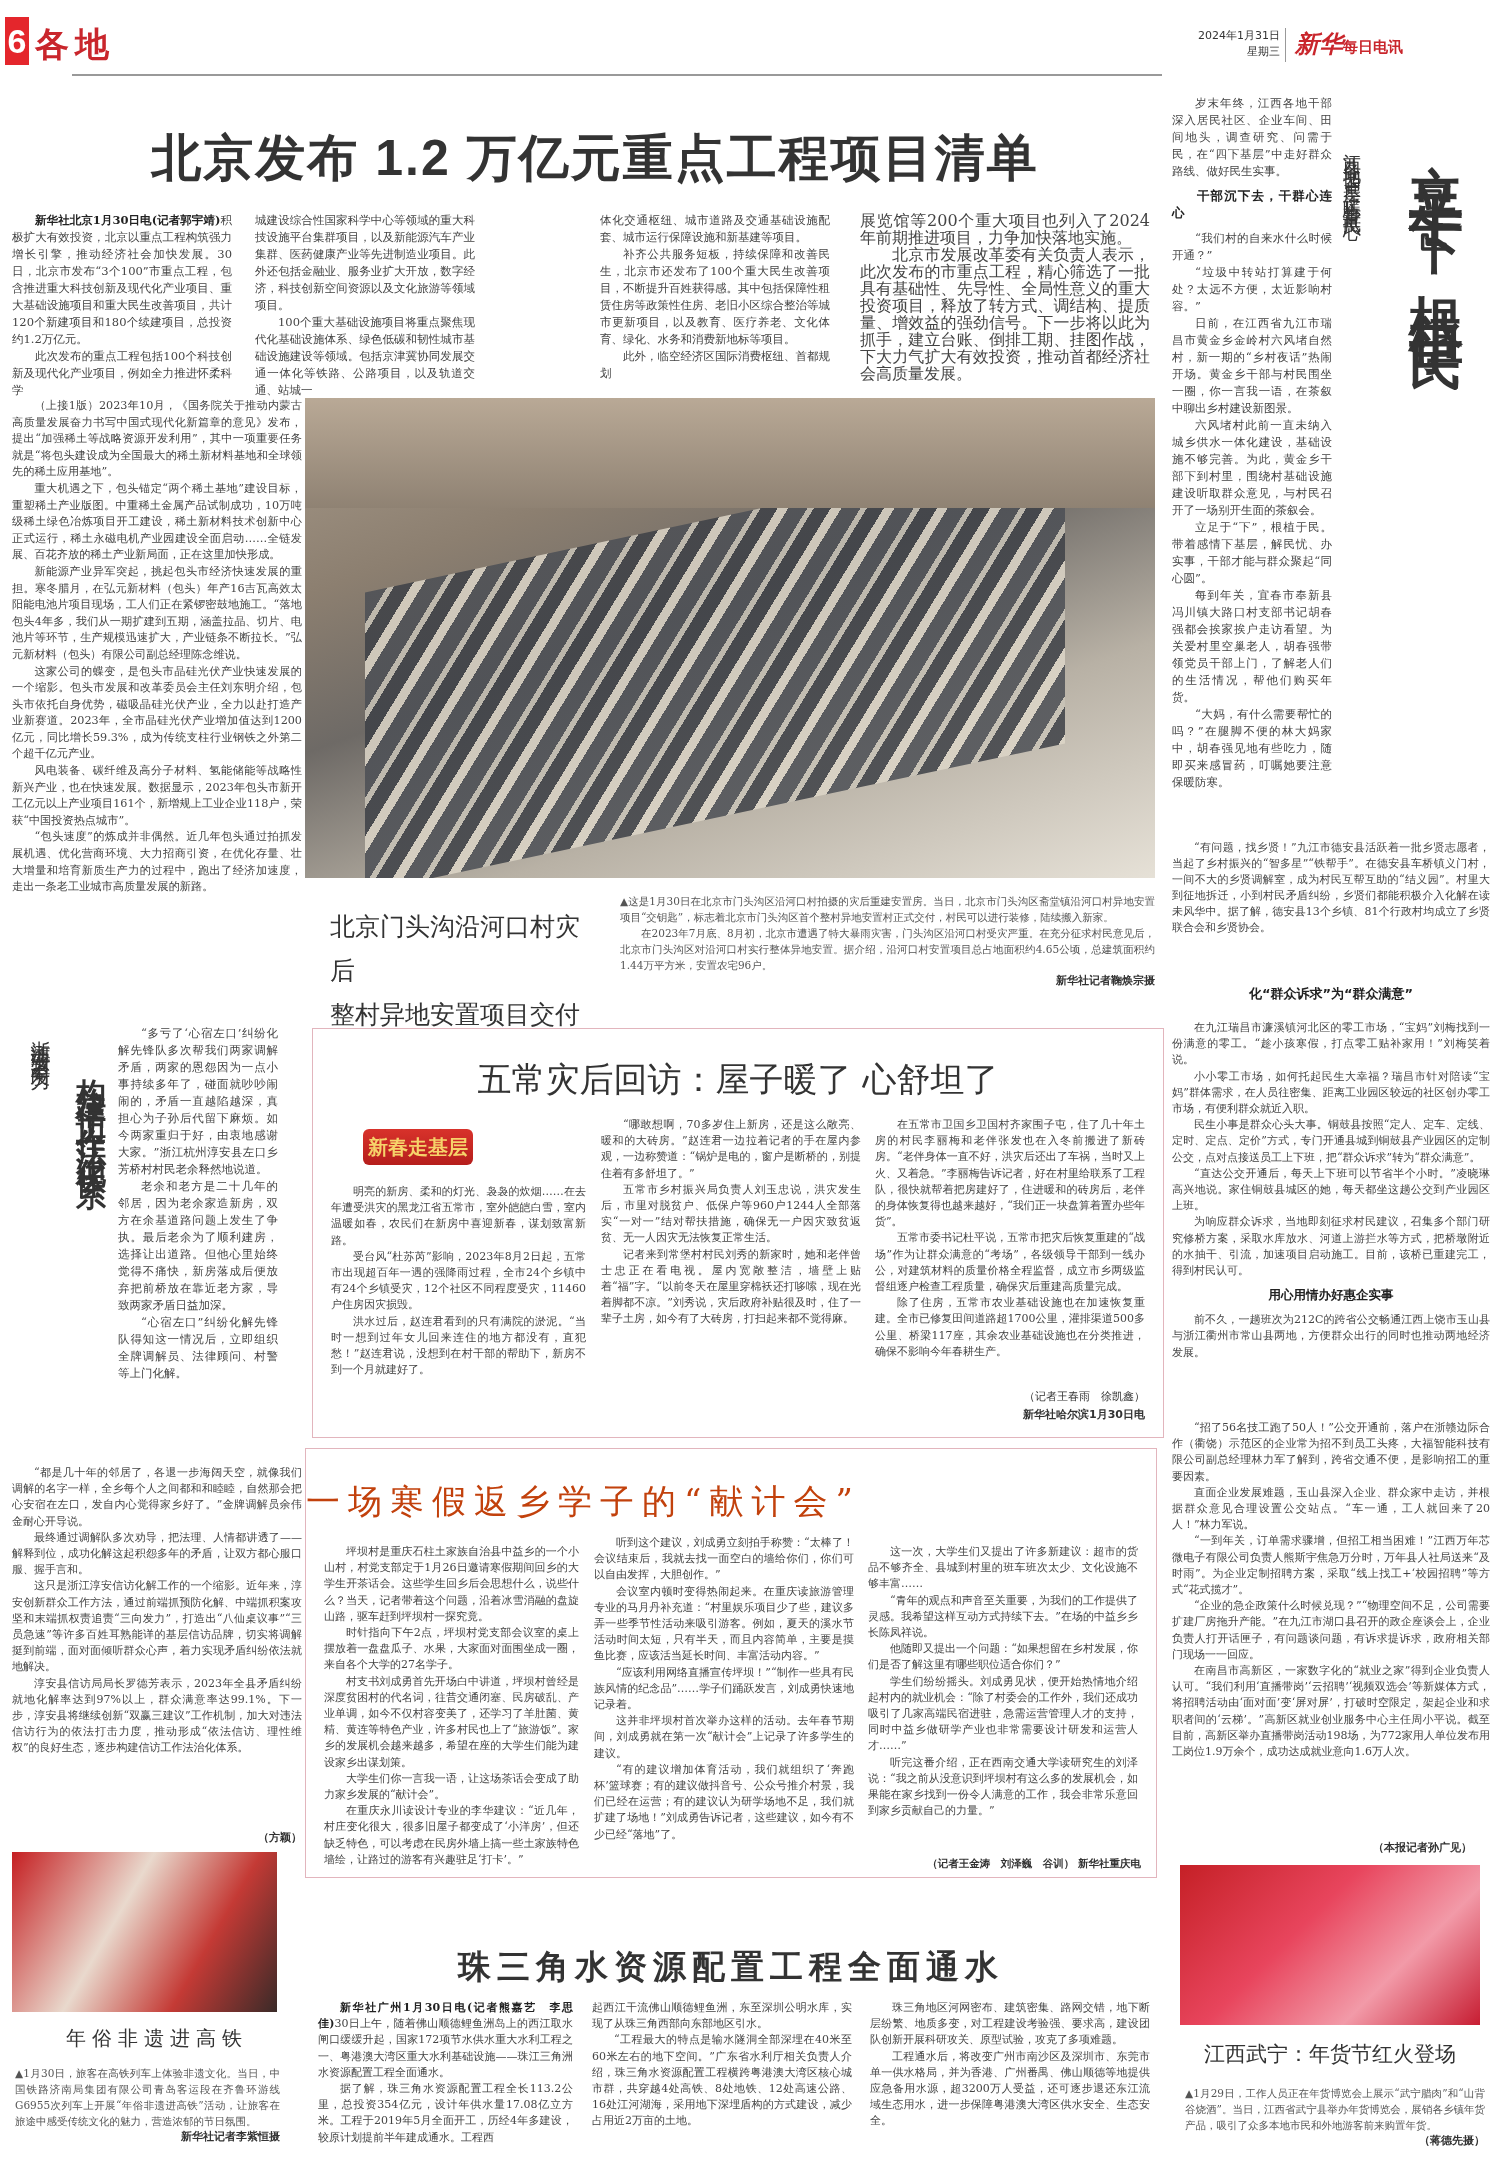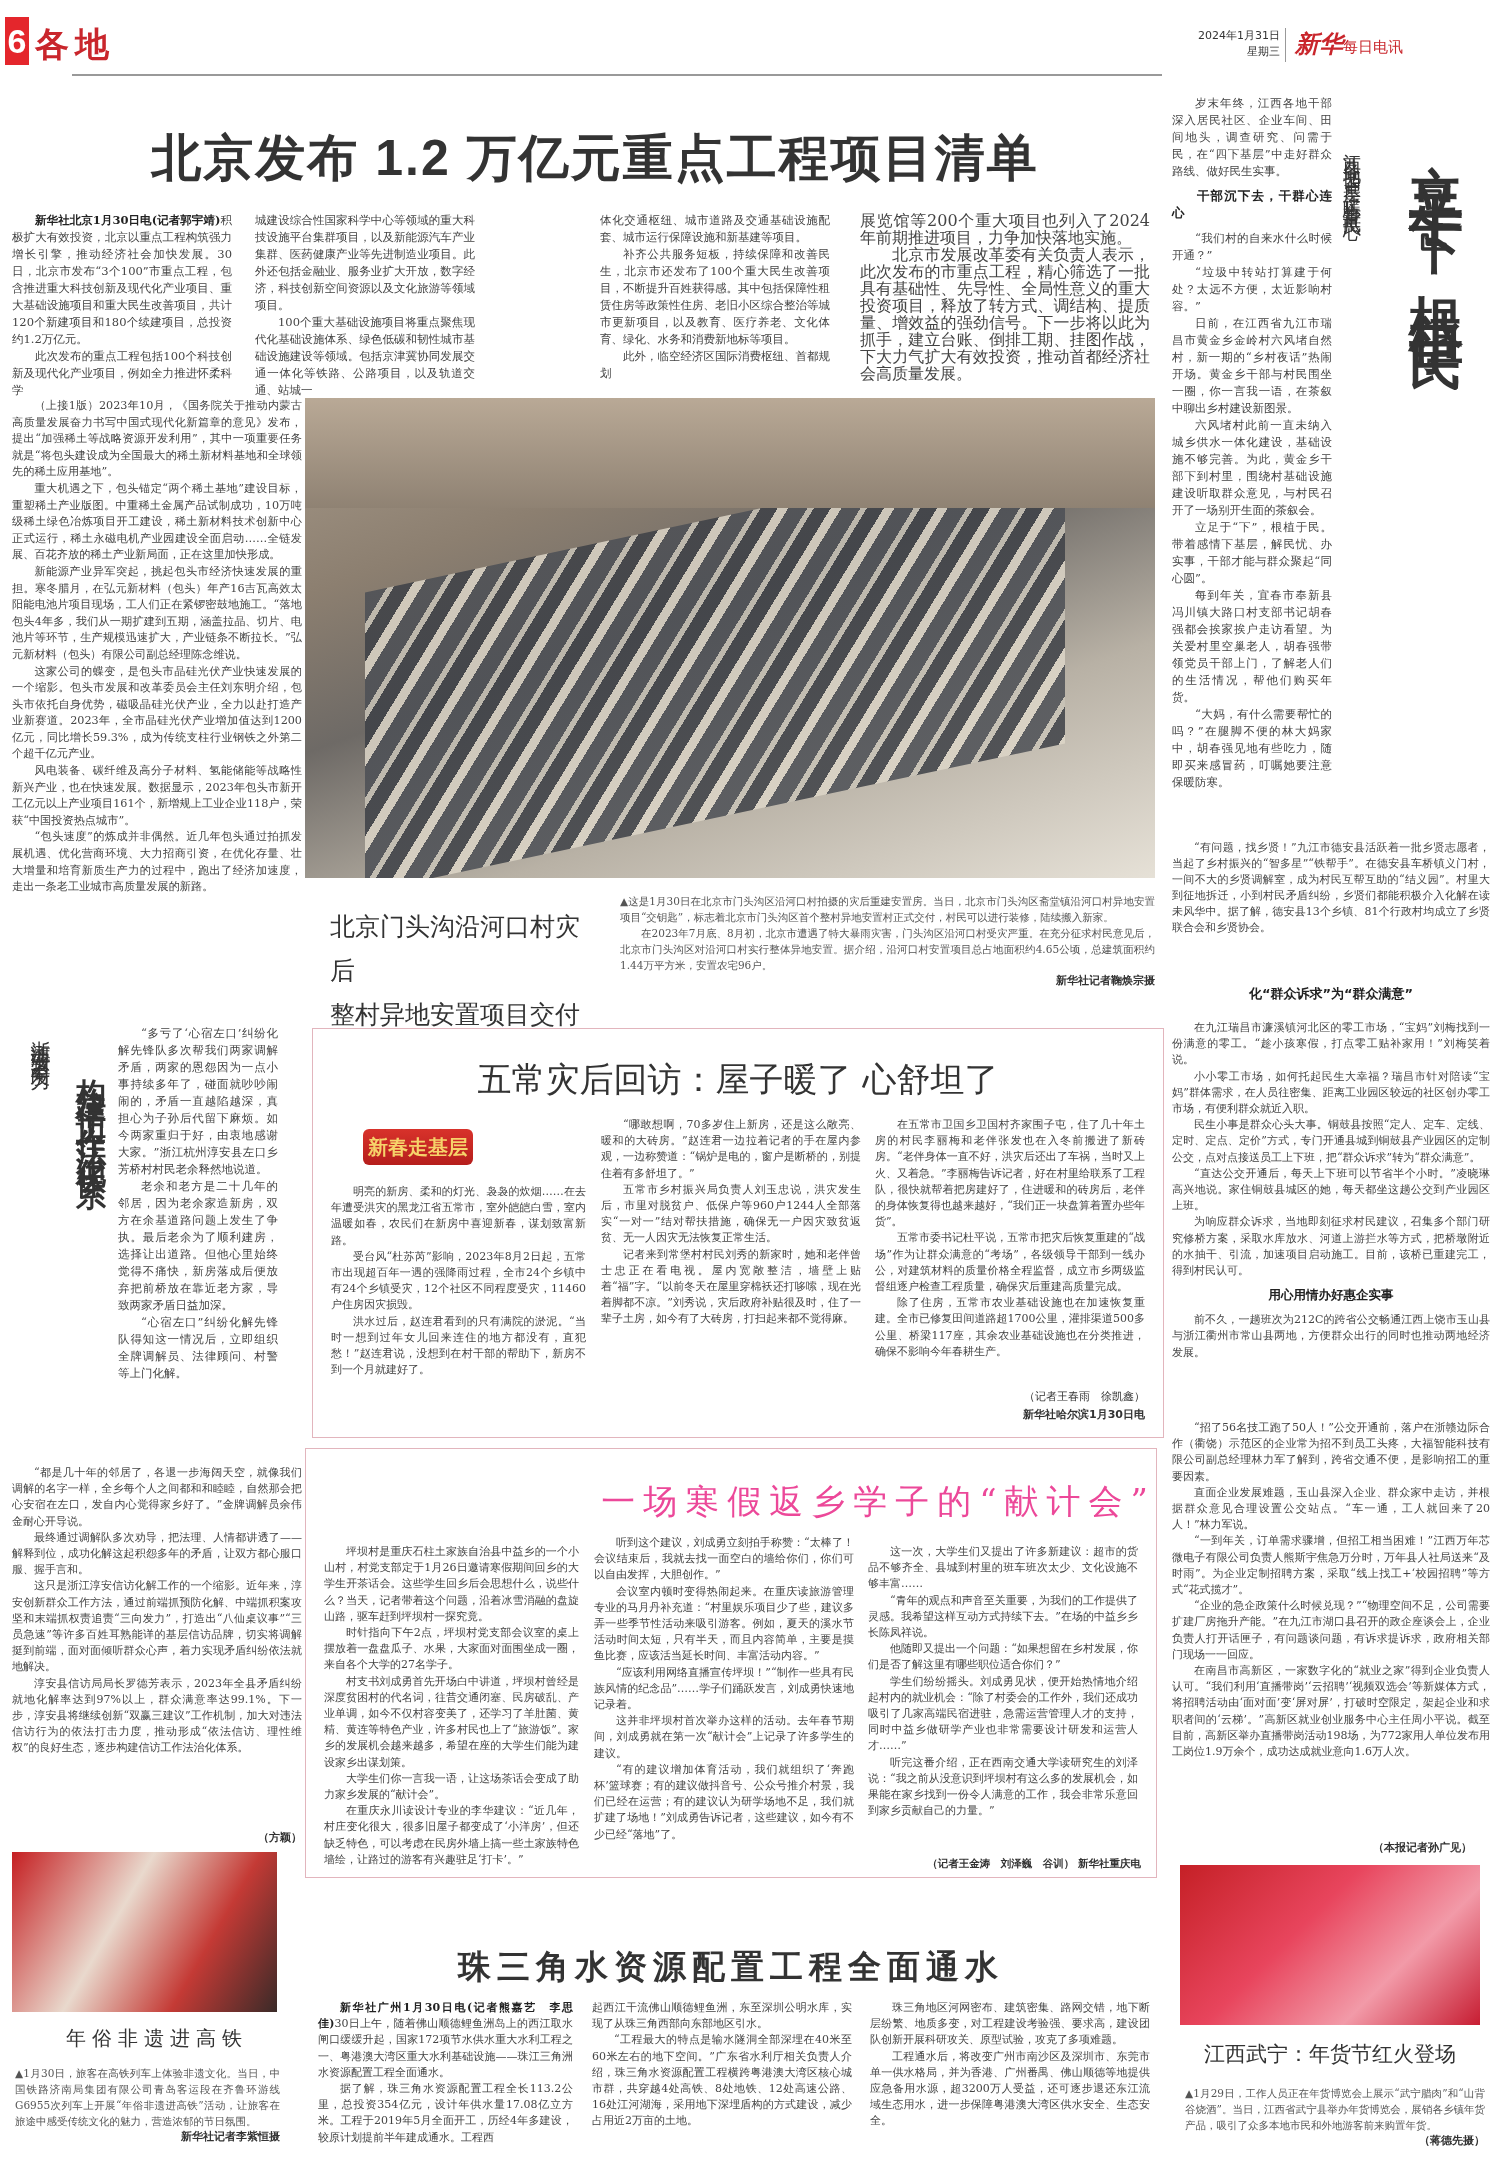--- a/index.html
+++ b/index.html
@@ -5,21 +5,21 @@
 *{box-sizing:border-box;margin:0;padding:0}
 body{width:1500px;height:2173px;background:#fff;font-family:"DejaVu Serif",serif;color:#333;position:relative;overflow:hidden}
 .abs{position:absolute}
 .masthead{left:0;top:0;width:1500px;height:80px}
 .pgnum{left:5px;top:17px;width:24px;height:48px;background:#e4262c;color:#fff;font:bold 34px "Liberation Sans",sans-serif;text-align:center;line-height:48px}
 .section{left:35px;top:22px;font:bold 34px "DejaVu Serif",serif;color:#c9262c;letter-spacing:6px}
 .rule{left:72px;top:74px;width:1090px;height:2px;background:#999}
 .date{left:1180px;top:28px;font:11px "DejaVu Sans",sans-serif;color:#333;text-align:right;width:100px;line-height:16px}
 .vsep{left:1285px;top:28px;width:1px;height:34px;background:#999}
 .brand{left:1295px;top:28px;font:italic bold 24px "DejaVu Serif",serif;color:#c9262c}
-.brand small{font-size:15px;font-style:normal;font-weight:normal}
+.brand small{font-size:15px;font-style:normal;font-weight:bold}
 .headline{font-weight:bold;color:#333;letter-spacing:2px}
 .h1{left:20px;top:125px;width:1150px;text-align:center;font-size:50px;font-family:Liberation Sans, sans-serif}
 .col{font-size:11.5px;line-height:17px;text-align:justify;color:#444}
 .col p{text-indent:2em}
 .col b{color:#222}
 .photo{background:linear-gradient(160deg,#a79a8a 0%,#8c7f70 25%,#6e6a66 45%,#b8b1a5 70%,#e6e1d7 100%)}
 .roofs{background:repeating-linear-gradient(125deg,#4c4f55 0 18px,#c9c4b8 18px 24px,#3d4046 24px 40px,#ddd6c8 40px 50px)}
 .box{border:1px solid #e2b5bd}
 .cap{font-size:10.5px;line-height:16px;color:#555;text-align:justify}
 .credit{font:bold 11px "DejaVu Sans",sans-serif;color:#333;text-align:right}
@@ -165,21 +165,21 @@
   <div class="abs col" style="left:562px;top:88px;width:270px;height:260px;font-size:11px;line-height:16.2px;overflow:hidden">
     <p>在五常市卫国乡卫国村齐家围子屯，住了几十年土房的村民李丽梅和老伴张发也在入冬前搬进了新砖房。“老伴身体一直不好，洪灾后还出了车祸，当时又上火、又着急。”李丽梅告诉记者，好在村里给联系了工程队，很快就帮着把房建好了，住进暖和的砖房后，老伴的身体恢复得也越来越好，“我们正一块盘算着置办些年货”。</p>
     <p>五常市委书记杜平说，五常市把灾后恢复重建的“战场”作为让群众满意的“考场”，各级领导干部到一线办公，对建筑材料的质量价格全程监督，成立市乡两级监督组逐户检查工程质量，确保灾后重建高质量完成。</p>
     <p>除了住房，五常市农业基础设施也在加速恢复重建。全市已修复田间道路超1700公里，灌排渠道500多公里、桥梁117座，其余农业基础设施也在分类推进，确保不影响今年春耕生产。</p>
   </div>
   <div class="abs credit" style="left:562px;top:360px;width:270px;font-weight:normal">（记者王春雨　徐凯鑫）</div>
   <div class="abs credit" style="left:562px;top:378px;width:270px">新华社哈尔滨1月30日电</div>
 </div>
 
 <div class="abs box" style="left:305px;top:1448px;width:852px;height:430px">
-  <div class="abs" style="left:0;top:30px;width:850px;text-align:right;font:34px 'DejaVu Serif',serif;letter-spacing:8px;color:#ec4899">一场寒假返乡学子的“献计会”</div>
+  <div class="abs" style="left:0;top:30px;width:850px;text-align:left;font:34px 'DejaVu Serif',serif;letter-spacing:8px;color:#c2410c">一场寒假返乡学子的“献计会”</div>
   <div class="abs col" style="left:18px;top:95px;width:255px;height:330px;font-size:11px;line-height:16.2px;overflow:hidden">
     <p>坪坝村是重庆石柱土家族自治县中益乡的一个小山村，村党支部定于1月26日邀请寒假期间回乡的大学生开茶话会。这些学生回乡后会思想什么，说些什么？当天，记者带着这个问题，沿着冰雪消融的盘旋山路，驱车赶到坪坝村一探究竟。</p>
     <p>时针指向下午2点，坪坝村党支部会议室的桌上摆放着一盘盘瓜子、水果，大家面对面围坐成一圈，来自各个大学的27名学子。</p>
     <p>村支书刘成勇首先开场白中讲道，坪坝村曾经是深度贫困村的代名词，往昔交通闭塞、民房破乱、产业单调，如今不仅村容变美了，还学习了羊肚菌、黄精、黄连等特色产业，许多村民也上了“旅游饭”。家乡的发展机会越来越多，希望在座的大学生们能为建设家乡出谋划策。</p>
     <p>大学生们你一言我一语，让这场茶话会变成了助力家乡发展的“献计会”。</p>
     <p>在重庆永川读设计专业的李华建议：“近几年，村庄变化很大，很多旧屋子都变成了‘小洋房’，但还缺乏特色，可以考虑在民房外墙上搞一些土家族特色墙绘，让路过的游客有兴趣驻足‘打卡’。”</p>
   </div>
   <div class="abs col" style="left:288px;top:86px;width:260px;height:330px;font-size:11px;line-height:16.2px;overflow:hidden">
     <p>听到这个建议，刘成勇立刻拍手称赞：“太棒了！会议结束后，我就去找一面空白的墙给你们，你们可以自由发挥，大胆创作。”</p>
     <p>会议室内顿时变得热闹起来。在重庆读旅游管理专业的马月丹补充道：“村里娱乐项目少了些，建议多弄一些季节性活动来吸引游客。例如，夏天的溪水节活动时间太短，只有半天，而且内容简单，主要是摸鱼比赛，应该活当延长时间、丰富活动内容。”</p>

